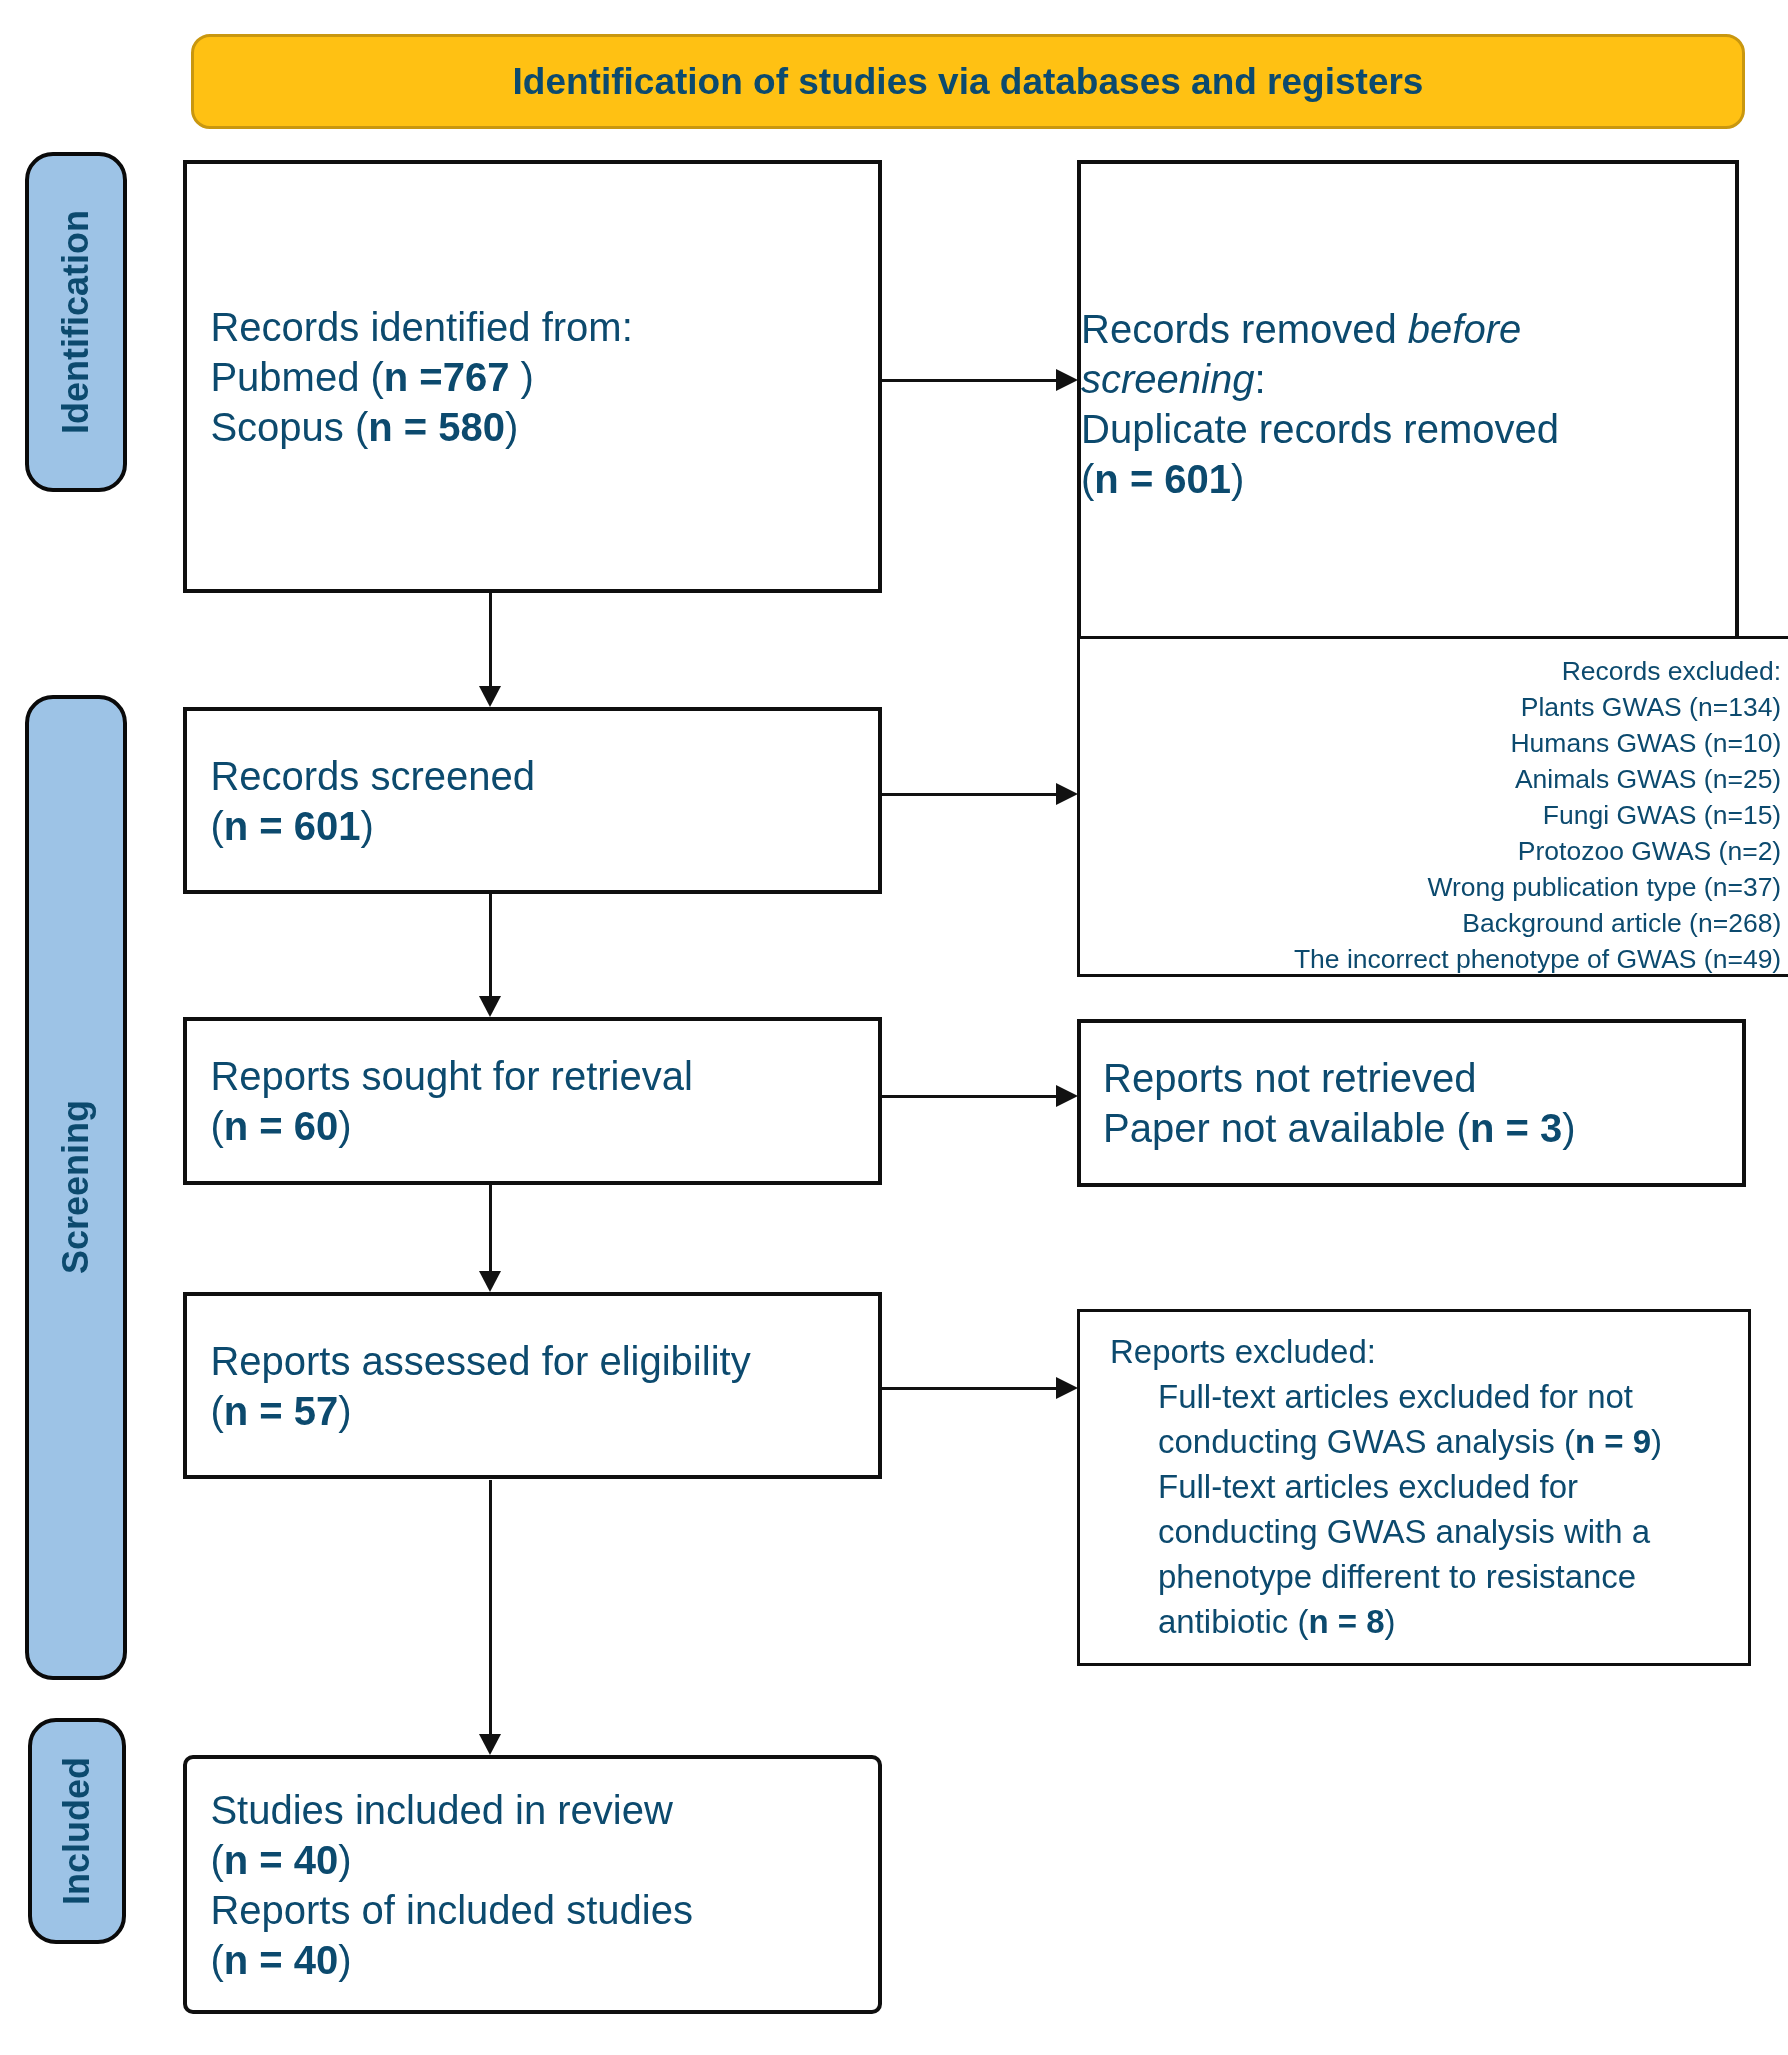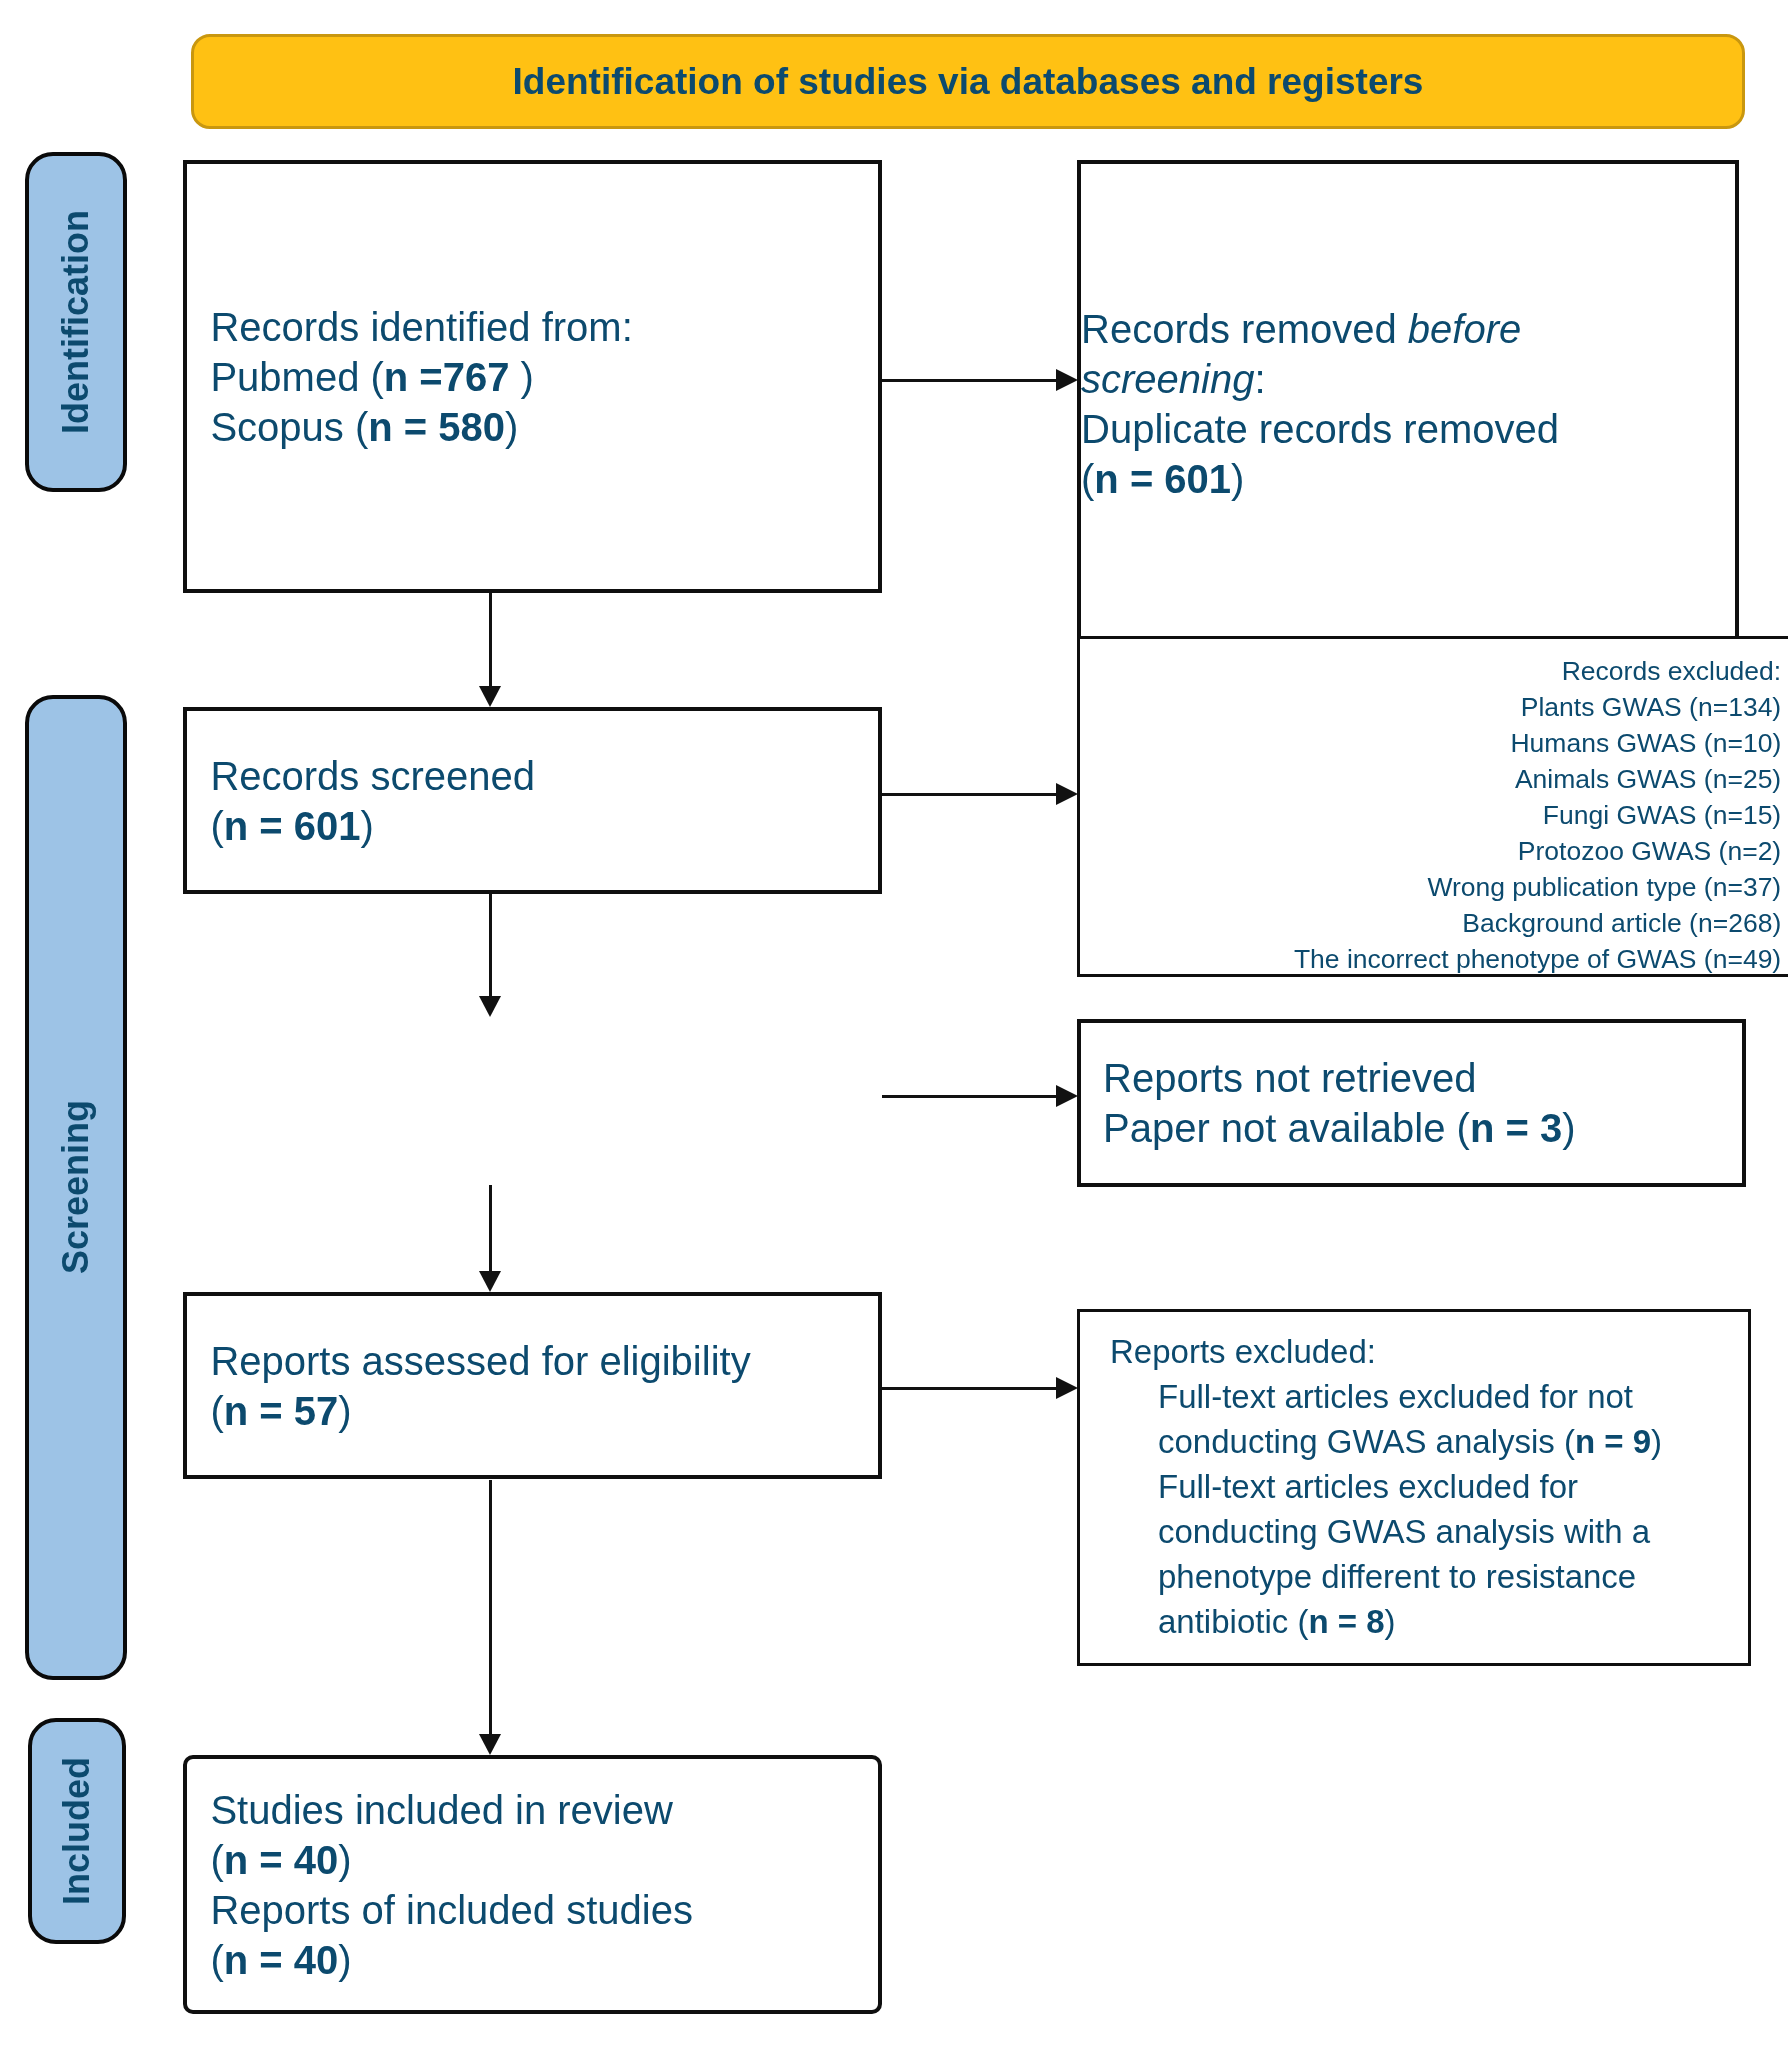--- a/index.html
+++ b/index.html
@@ -102,20 +102,24 @@
     <p class="ind"><span>Plants GWAS (n=134)</span></p>
     <p class="ind"><span>Humans GWAS (n=10)</span></p>
     <p class="ind"><span>Animals GWAS (n=25)</span></p>
     <p class="ind"><span>Fungi GWAS (n=15)</span></p>
     <p class="ind"><span>Protozoo GWAS (n=2)</span></p>
     <p class="ind"><span>Wrong publication type (n=37)</span></p>
     <p class="ind"><span>Background article (n=268)</span></p>
     <p class="ind"><span>The incorrect phenotype of GWAS (n=49)</span></p>
   </div>
 
+  <div class="bx b3">
+    <p><span>Reports sought for retrieval</span></p>
+    <p><span>(</span><b>n = 60</b><span>)</span></p>
+  </div>
 
   <div class="bx r3">
     <p><span>Reports not retrieved</span></p>
     <p><span>Paper not available (</span><b>n = 3</b><span>)</span></p>
   </div>
 
   <div class="bx b4">
     <p><span>Reports assessed for eligibility</span></p>
     <p><span>(</span><b>n = 57</b><span>)</span></p>
   </div>

